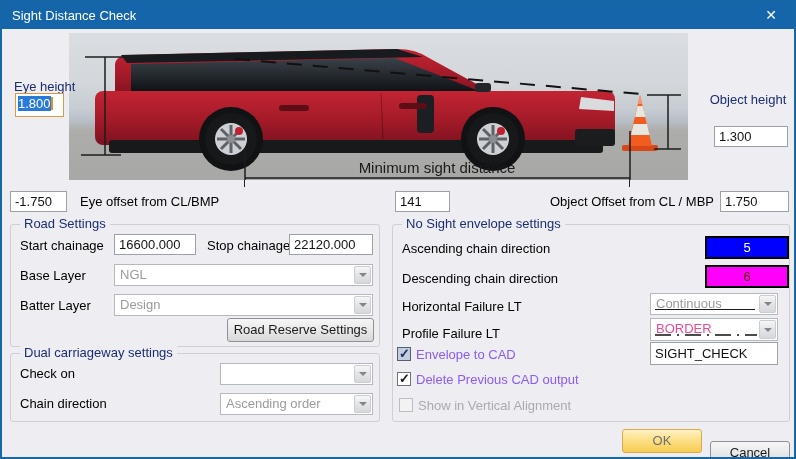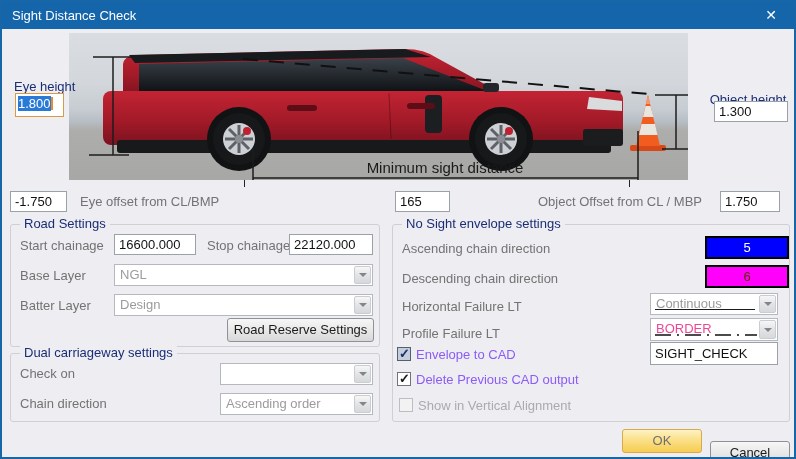--- a/index.html
+++ b/index.html
@@ -1,42 +1,42 @@
 <!DOCTYPE html>
 <html><head>
 <meta charset="utf-8">
 <style>
   html,body{margin:0;padding:0;background:#cfd3d8;font-family:"Liberation Sans",sans-serif;}
   *{box-sizing:border-box;}
   .dlg{position:relative;width:796px;height:459px;border:2px solid #1766a8;background:#eeedf2;overflow:hidden;}
   .titlebar{position:absolute;left:0;top:0;width:100%;height:27px;background:#1565ab;color:#fff;}
   .titlebar .t{position:absolute;left:10px;top:0;line-height:27px;font-size:13px;}
   .closebtn{position:absolute;right:0;top:0;width:46px;height:27px;color:#fff;font-size:14px;text-align:center;line-height:26px;cursor:default;}
-  .lbl{position:absolute;font-size:13px;color:#737373;white-space:nowrap;}
+  .lbl{position:absolute;font-size:13px;color:#000000;white-space:nowrap;}
   .navy{color:#1a2e75;}
   .field{position:absolute;background:#fff;border:1px solid #9ba1a9;font-size:13px;color:#111;padding:1px 4px;line-height:17px;overflow:hidden;white-space:nowrap;}
   .grp{position:absolute;border:1px solid #cfcfd4;border-radius:3px;}
   .grp .legend{position:absolute;top:-9px;left:9px;background:#eeedf2;padding:0 4px;font-size:13px;color:#1a2e75;white-space:nowrap;}
   .combo{position:absolute;background:#fff;border:1px solid #b4b9bf;}
   .combo .val{position:absolute;left:5px;top:1px;right:20px;font-size:13px;line-height:18px;color:#9b9b9b;white-space:nowrap;overflow:hidden;}
   .combo .val.dark{color:#ec4899;}
   .combo .dropbtn{position:absolute;top:1px;right:1px;bottom:1px;width:17px;background:linear-gradient(#f7f7f7,#e3e4e6 50%,#d7d8db);border:1px solid #c9ccd0;border-radius:2px;}
   .combo .arrow{position:absolute;left:50%;top:50%;margin:-2px 0 0 -4px;width:0;height:0;border:4px solid transparent;border-top-color:#82858a;border-bottom:none;}
   .ul-solid{position:absolute;left:4px;right:22px;bottom:4px;height:1px;background:#1c1c1c;}
   .lsline{position:absolute;left:4px;right:22px;bottom:2px;height:6px;}
   .btn{position:absolute;border:1px solid #8e9297;border-radius:3px;background:linear-gradient(#f6f6f6,#eaeaea 45%,#d8d8d8);font-size:13px;color:#1b1b1b;text-align:center;}
   .btn.ok{border-color:#d8a94e;background:linear-gradient(#fdf2c4,#fbe089 45%,#f7cd52);color:#6f6f6f;}
   .swatch{position:absolute;border:2px solid #000;text-align:center;font-size:13px;line-height:19px;}
   .cb{position:absolute;width:14px;height:14px;background:#fff;border:1px solid #6f7479;}
   .cb.focus{background:#c3cdde;border-color:#55606e;}
   .cb.disabled{border-color:#bcbec2;background:#f2f2f3;}
   .cb .g{position:absolute;left:1px;top:-2px;font-size:13px;font-weight:bold;color:#1d2f66;}
   .cblbl{position:absolute;font-size:13px;color:#8b5cf6;white-space:nowrap;}
   .cblbl.dim{color:#a9abae;text-align:right;}
-  .scene{position:absolute;left:67px;top:31px;width:619px;height:147px;background:linear-gradient(#dadde1 0%,#d3d7db 34%,#c6ccd2 52%,#b8bec5 60%,#adaeac 66%,#a7a8a6 100%);overflow:hidden;padding-left:8px;}
+  .scene{position:absolute;left:67px;top:31px;width:619px;height:147px;background:linear-gradient(#dadde1 0%,#d3d7db 34%,#c6ccd2 52%,#b8bec5 60%,#adaeac 66%,#a7a8a6 100%);overflow:hidden;}
   .tickext{position:absolute;width:1px;height:7px;background:#222;}
   svg text{font-family:"Liberation Sans",sans-serif;}
 </style>
 </head>
 <body>
 
 <div class="dlg">
 
   <div class="titlebar" style="background: rgb(21, 101, 171);">
     <div class="t">Sight Distance Check</div>
@@ -128,27 +128,27 @@
       <text x="368" y="140" text-anchor="middle" font-size="15" fill="#1a1a1a">Minimum sight distance</text>
     </svg>
   </div>
   <div class="tickext" style="left:242px;top:178px;"></div>
   <div class="tickext" style="left:627px;top:178px;"></div>
 
   <div class="lbl navy" style="left:12px;top:77px;">Eye height</div>
   <div class="field" style="left:13px;top:91px;width:49px;height:24px;border-color:#d89b45;padding:1px 2px;"><span style="background:#2979d9;color:#fff;">1.800</span><span style="display:inline-block;width:2px;height:13px;background:#e88b2c;vertical-align:-2px;"></span></div>
 
   <div class="lbl navy" style="left:705px;top:90px;width:82px;text-align:center;line-height:16px;white-space:normal;">Object height</div>
-  <div class="field" style="left:712px;top:99px;width:74px;height:21px;">1.300</div>
+  <div class="field" style="left:712px;top:124px;width:74px;height:21px;">1.300</div>
 
   <div class="field" style="left:8px;top:189px;width:57px;height:21px;">-1.750</div>
   <div class="lbl" style="left:78px;top:192px;">Eye offset from CL/BMP</div>
-  <div class="field" style="left:393px;top:189px;width:55px;height:21px;">165</div>
-  <div class="lbl" style="left:536px;top:192px;">Object Offset from CL / MBP</div>
-  <div class="field" style="left:718px;top:189px;width:60px;height:21px;">1.750</div>
+  <div class="field" style="left:393px;top:189px;width:55px;height:21px;">141</div>
+  <div class="lbl" style="left:548px;top:192px;">Object Offset from CL / MBP</div>
+  <div class="field" style="left:718px;top:189px;width:69px;height:21px;">1.750</div>
 
   <div class="grp" style="left:8px;top:222px;width:370px;height:123px;">
     <span class="legend">Road Settings</span>
   </div>
   <div class="lbl" style="left:18px;top:236px;">Start chainage</div>
   <div class="field" style="left:112px;top:232px;width:82px;height:21px;">16600.000</div>
   <div class="lbl" style="left:205px;top:236px;">Stop chainage</div>
   <div class="field" style="left:287px;top:232px;width:84px;height:21px;">22120.000</div>
 
   <div class="lbl" style="left:18px;top:266px;">Base Layer</div>

